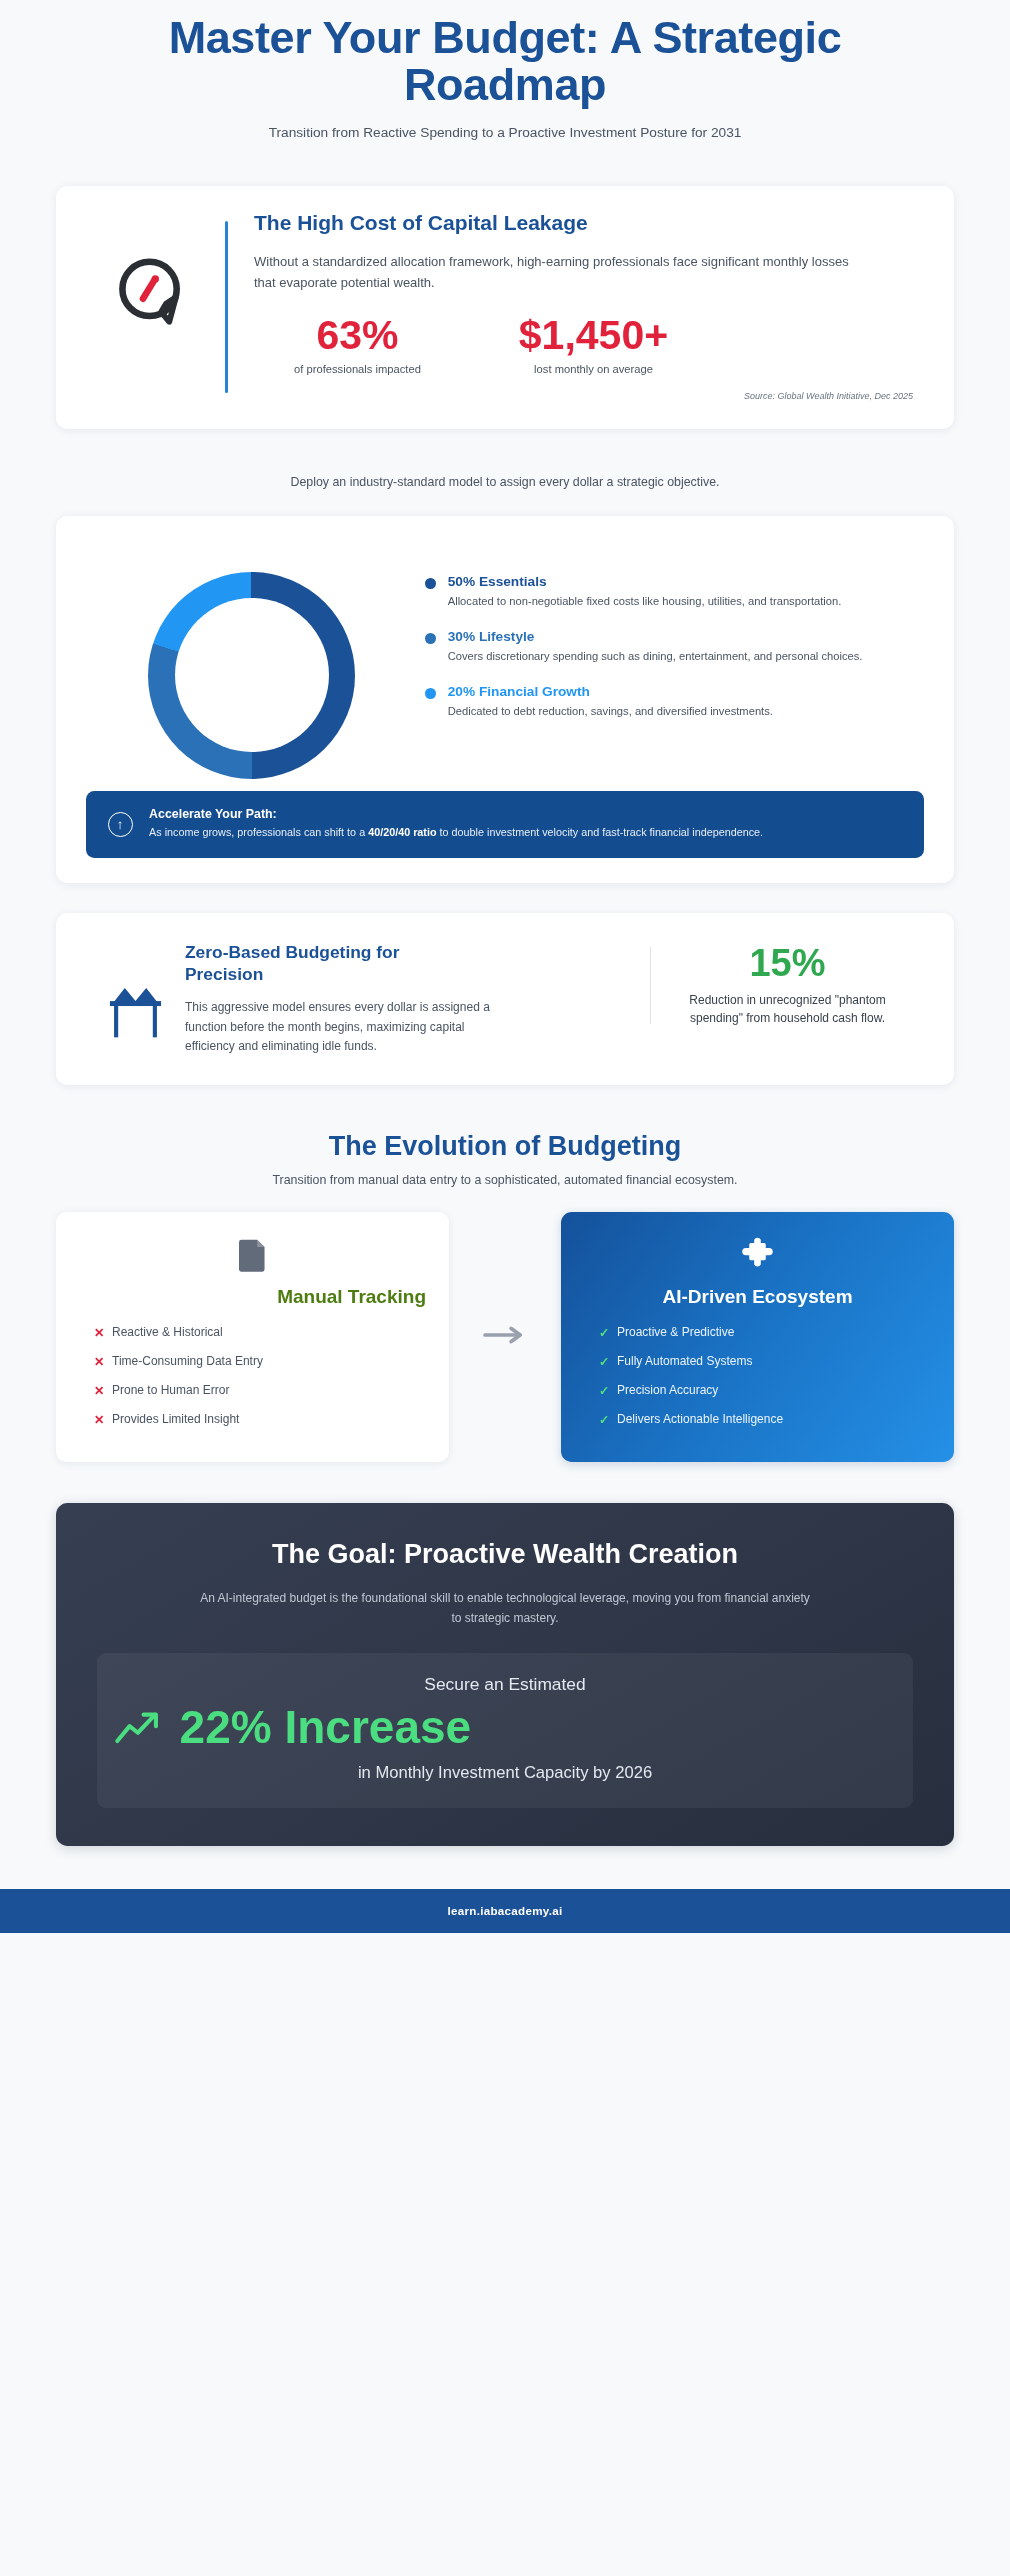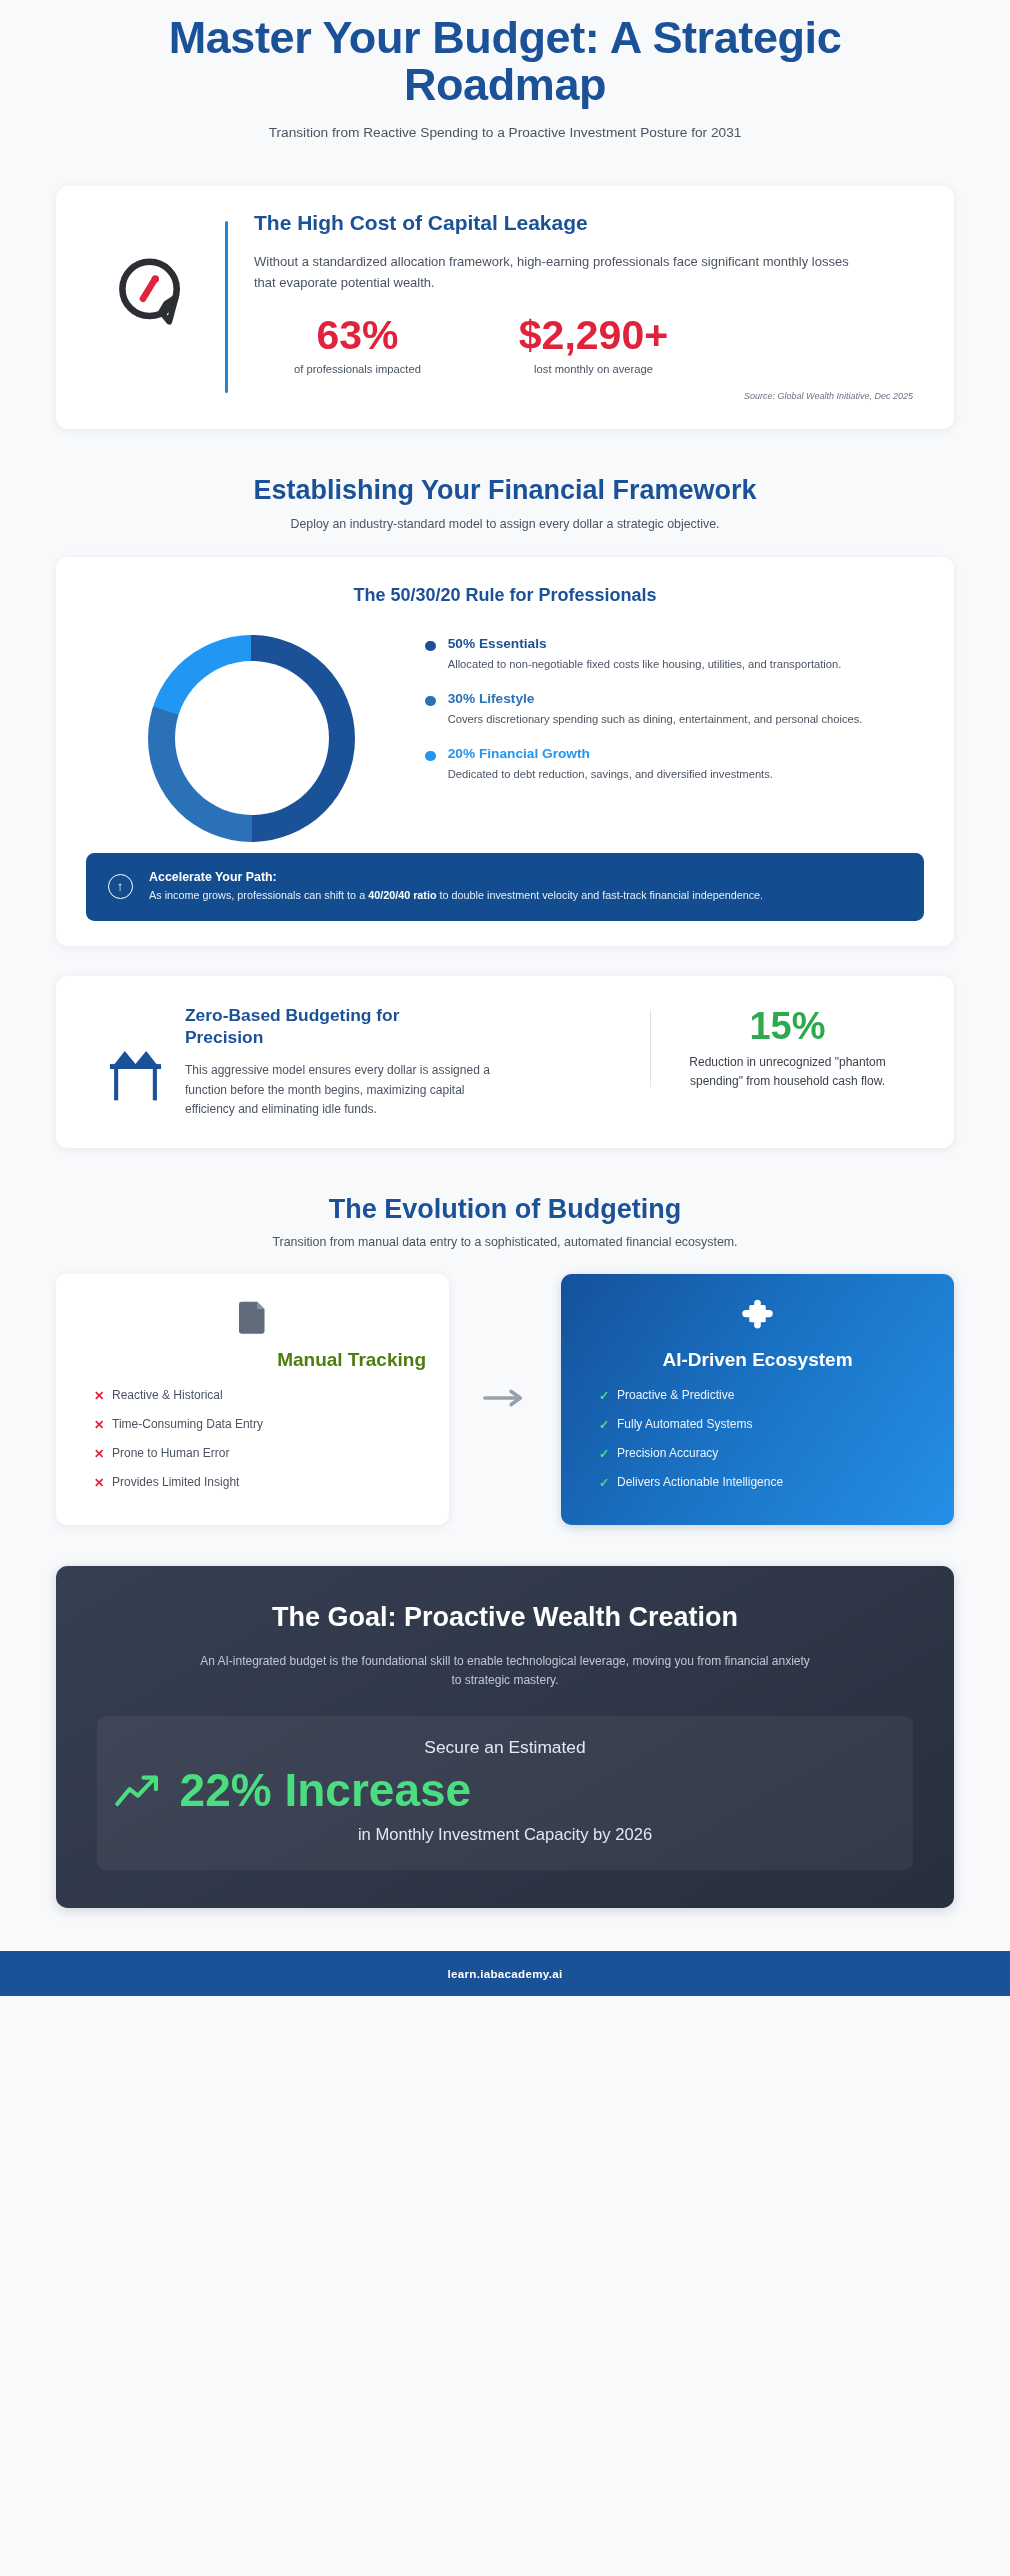--- a/index.html
+++ b/index.html
@@ -174,35 +174,33 @@
     <div class="leak-divider"></div>
     <div class="leak-body">
       <div class="leak-title">The High Cost of Capital Leakage</div>
       <div class="leak-desc">Without a standardized allocation framework, high-earning professionals face significant monthly losses that evaporate potential wealth.</div>
       <div class="leak-stats">
         <div class="leak-stat s1">
           <div class="leak-num">63%</div>
           <div class="leak-cap">of professionals impacted</div>
         </div>
         <div class="leak-stat s2">
-          <div class="leak-num big">$2,290+</div>
+          <div class="leak-num big">$1,450+</div>
           <div class="leak-cap">lost monthly on average</div>
         </div>
       </div>
       <div class="leak-source">Source: Global Wealth Initiative, Dec 2025</div>
     </div>
   </div>
 
   <div class="sec-head">
-    <div class="sec-title">Establishing Your Financial Framework</div>
     <div class="sec-sub">Deploy an industry-standard model to assign every dollar a strategic objective.</div>
   </div>
 
   <div class="card rule-card">
-    <div class="rule-title">The 50/30/20 Rule for Professionals</div>
     <div class="rule-body">
       <div class="donut-wrap">
         <div class="donut"></div>
       </div>
       <div class="legend">
 
         <div class="legend-item">
           <div class="legend-dot" style="background:#1b5197"></div>
           <div class="legend-txt">
             <div class="legend-label" style="color:#1b5197">50% Essentials</div>

